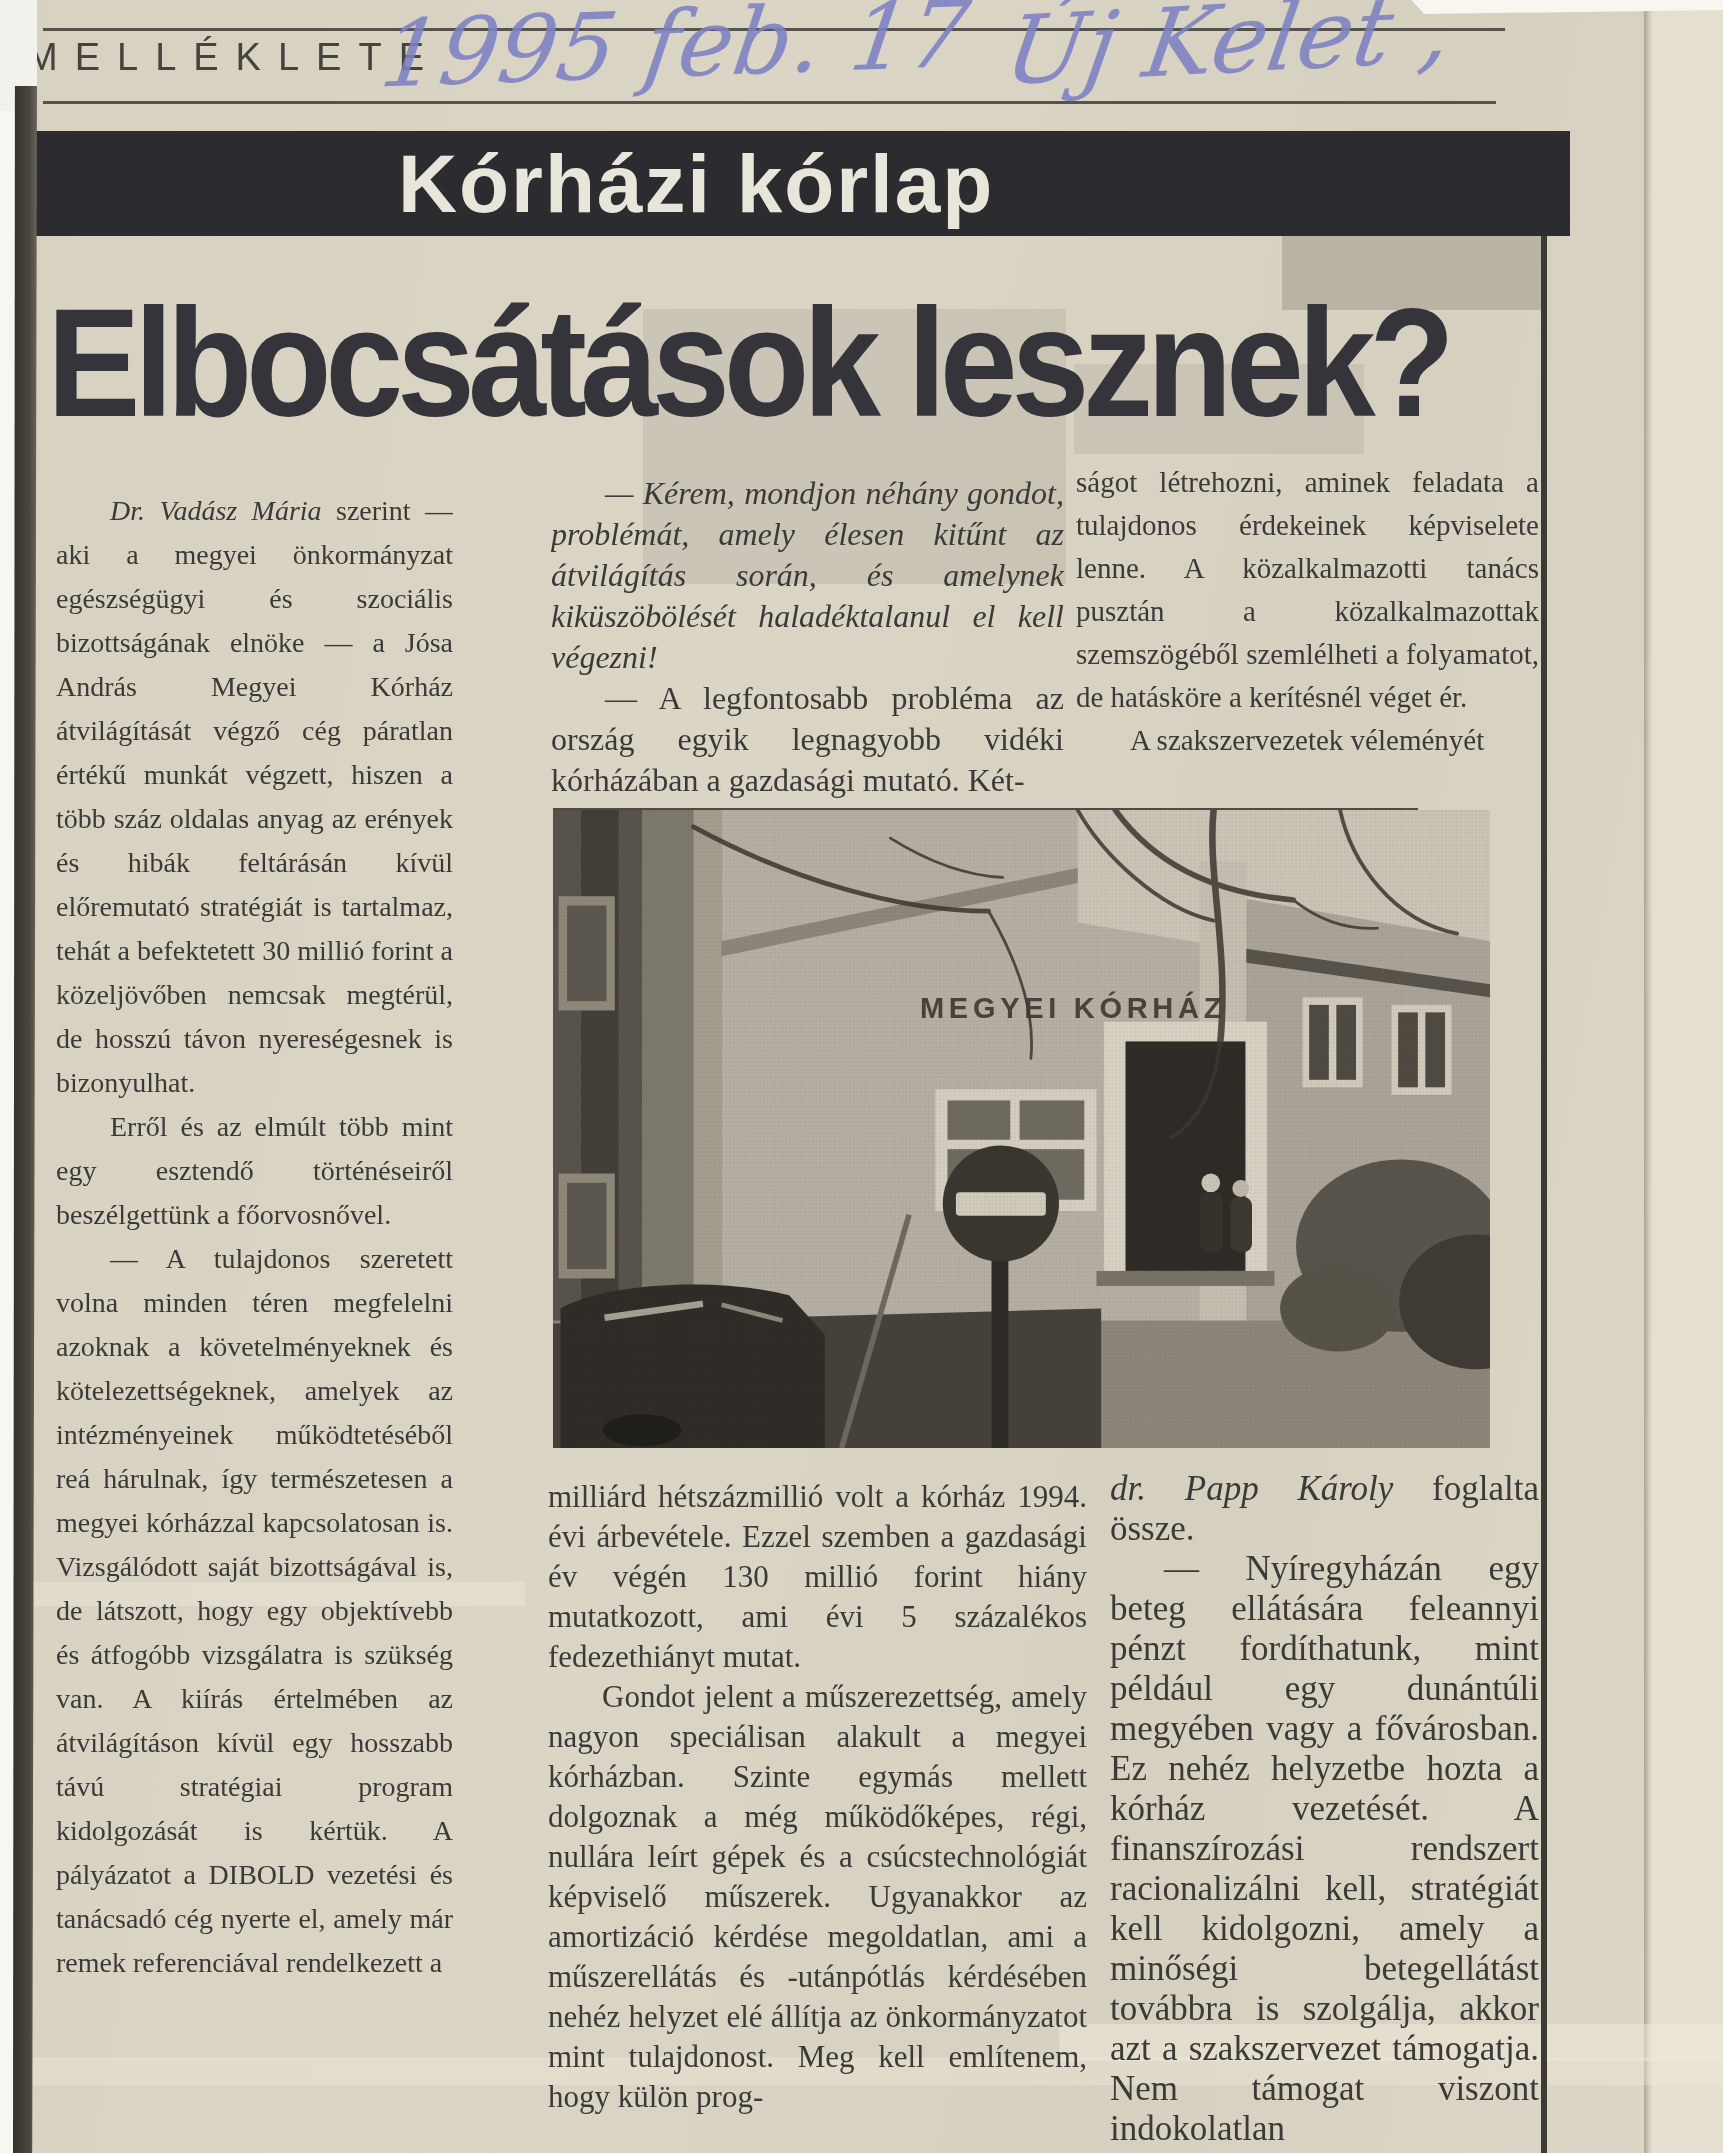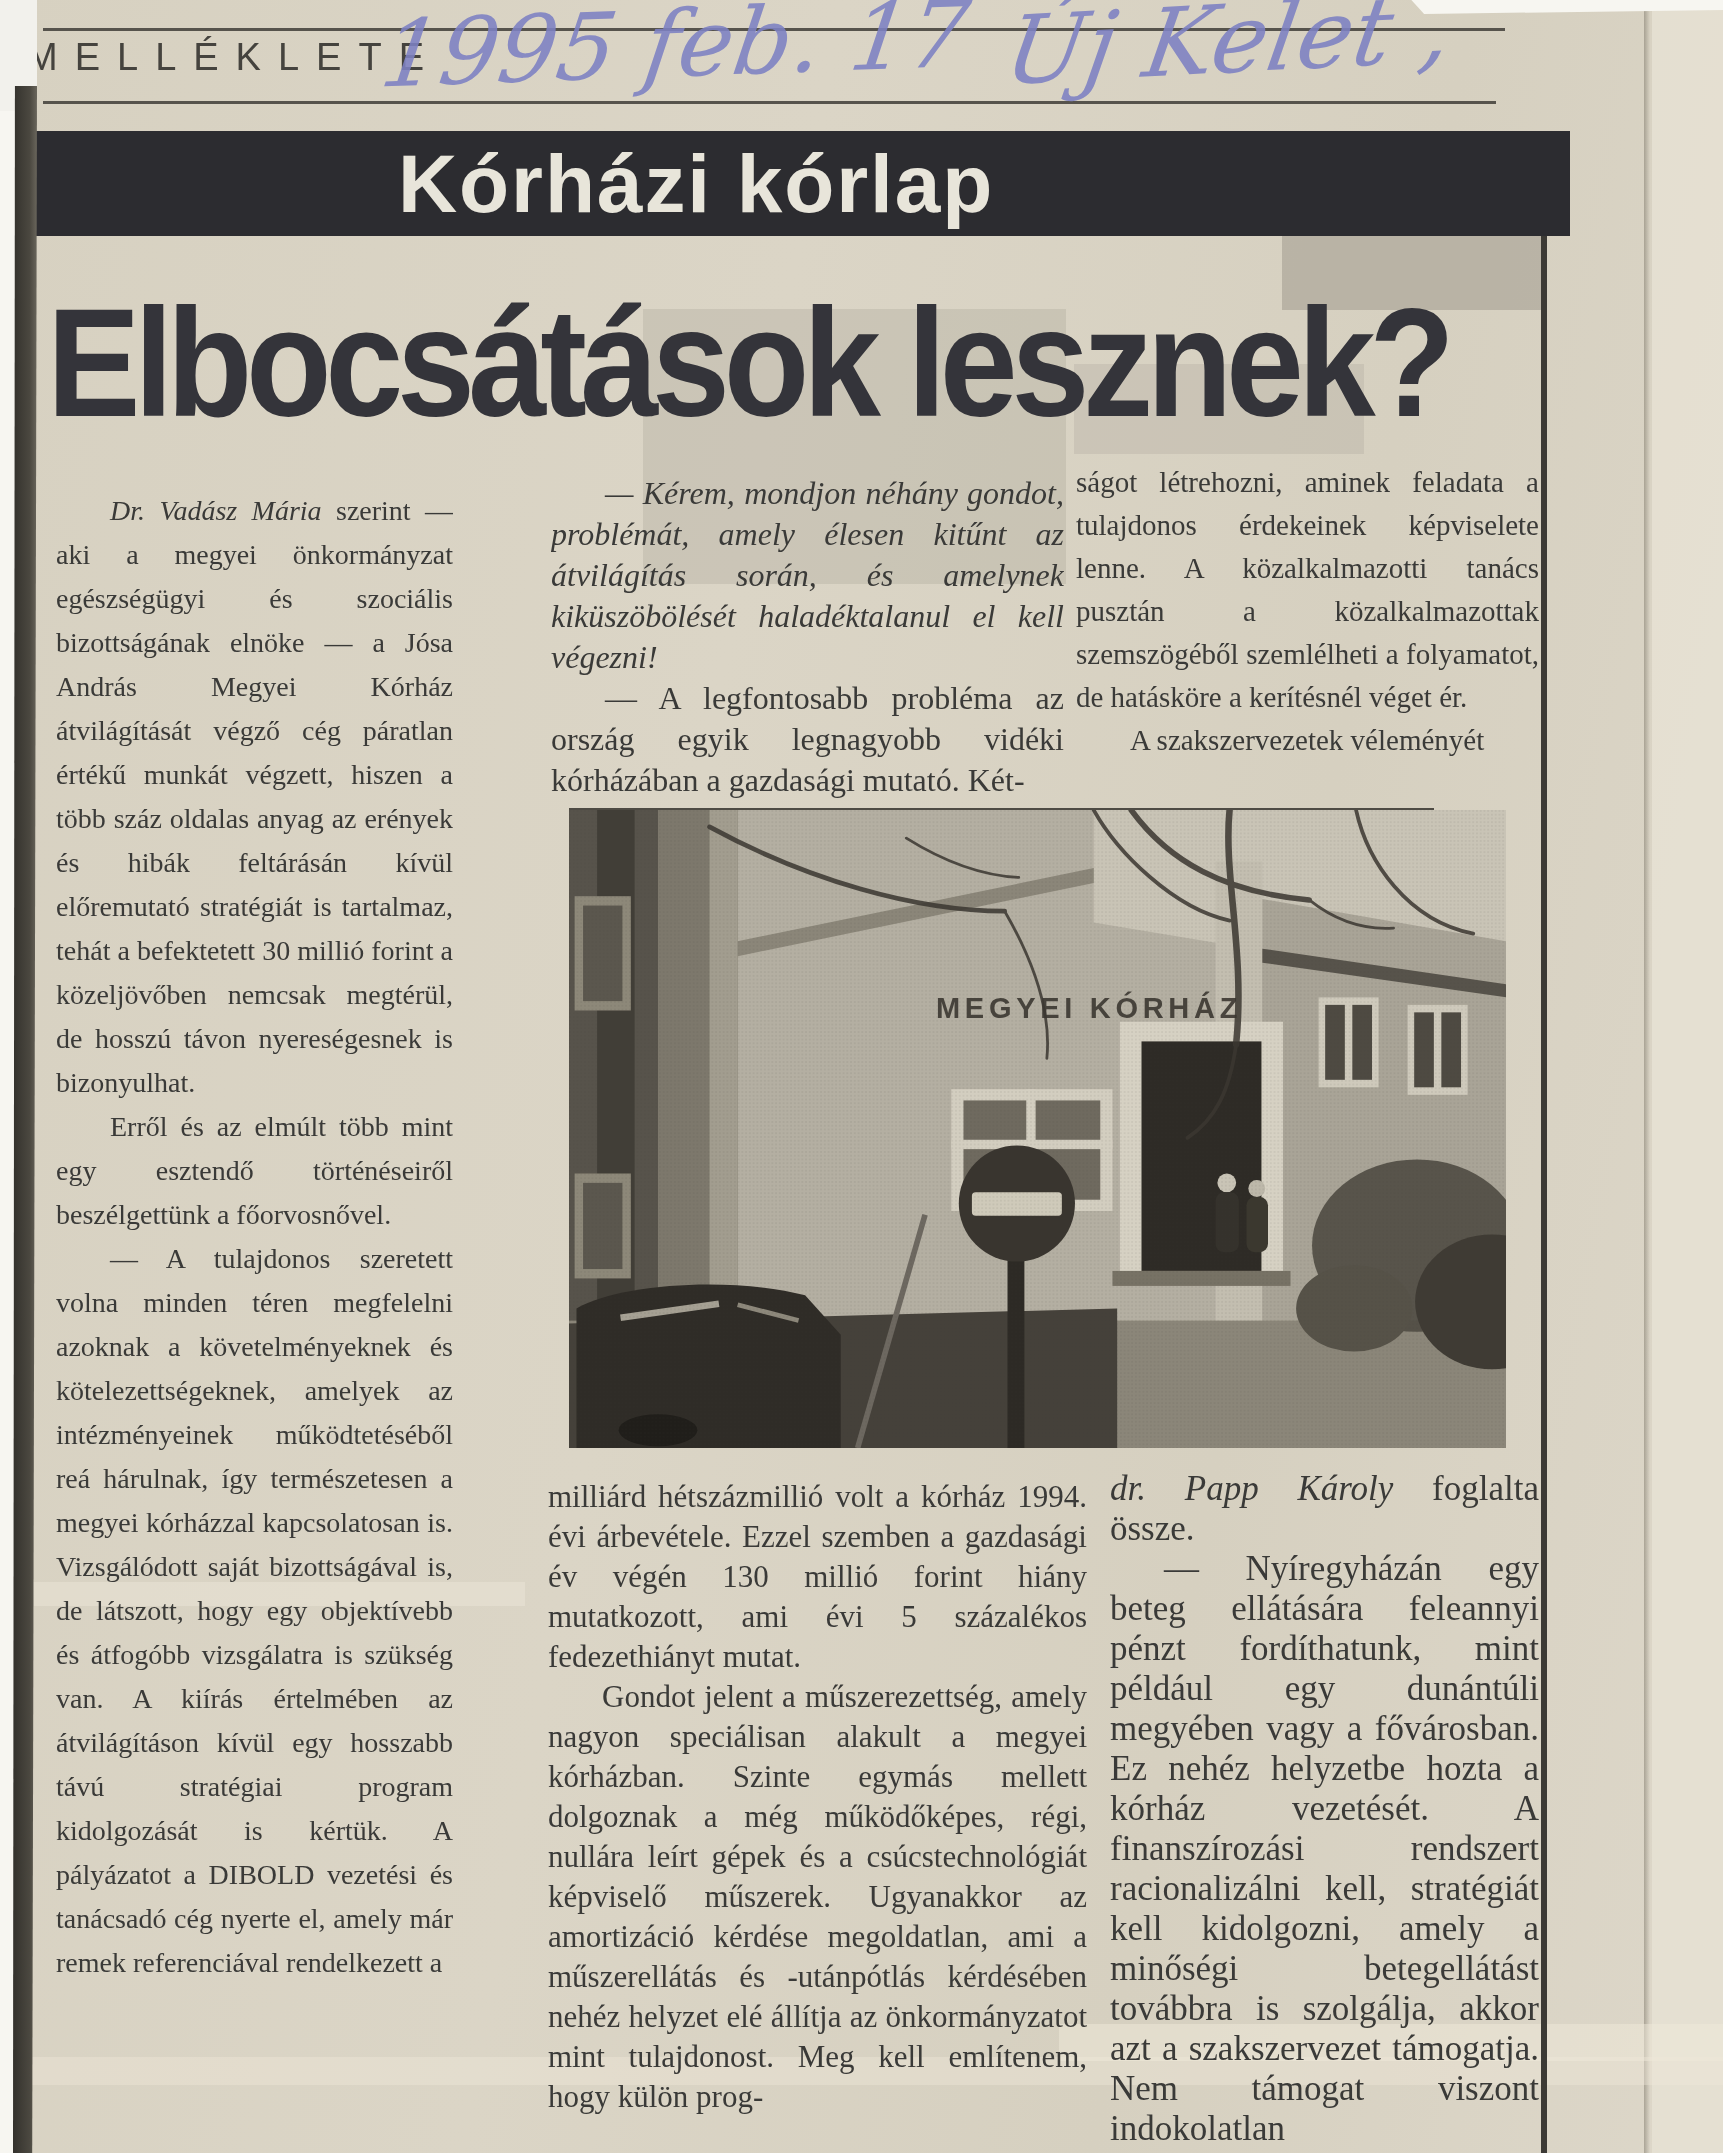--- a/index.html
+++ b/index.html
@@ -68,21 +68,20 @@
   .col1{left:56px;top:489px;width:397px;height:1665px;font-size:28px;line-height:44px;}
   .col2top{left:551px;top:473px;width:513px;height:330px;font-size:32px;line-height:41px;}
   .col3top{left:1076px;top:461px;width:463px;height:345px;font-size:29px;line-height:43px;}
   .col2bot{left:548px;top:1477px;width:539px;height:677px;font-size:31px;line-height:40px;}
   .col3bot{left:1110px;top:1469px;width:429px;height:685px;font-size:35px;line-height:40px;}
 
   .photo{
     position:absolute;left:553px;top:808px;width:865px;height:638px;z-index:4;
     border-top:2.8px solid #4e4b44;box-sizing:content-box;
     background:#a3a3a3;
-    margin-left:16px;
   }
   .photo svg{display:block;}
 
   .left-white{position:absolute;left:0;top:0;width:15px;height:2154px;background:#f7f6f1;z-index:10;}
   .left-white-top{position:absolute;left:0;top:0;width:37px;height:111px;background:#f2f1ec;z-index:10;}
   .left-dark-edge{
     position:absolute;left:13px;top:86px;width:24px;height:2068px;z-index:11;
     background:linear-gradient(to right,#33312c,#4b4840 70%,#6a665c);
     clip-path:polygon(8% 0,100% 0,80% 100%,0 100%);
   }

